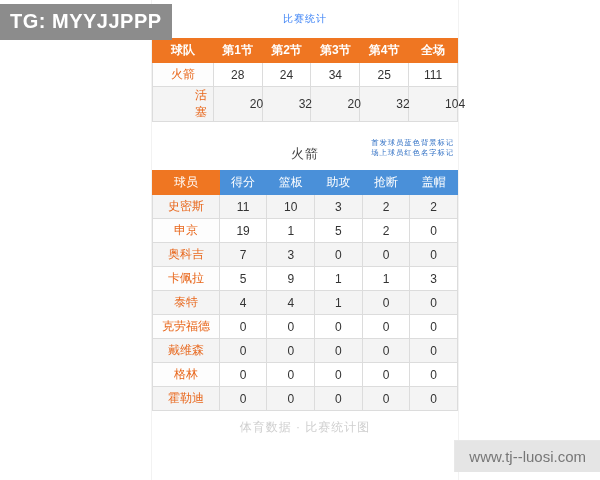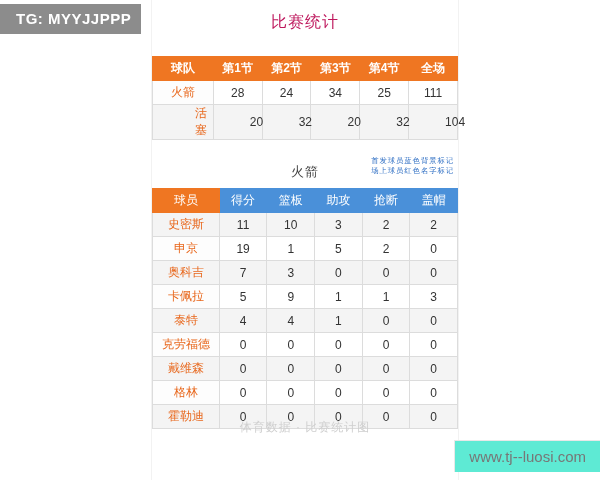--- a/index.html
+++ b/index.html
@@ -15,33 +15,33 @@
     overflow: hidden;
   }
 
   
   .tg-tag {
     position: absolute;
     left: 0;
     top: 4px;
     background: #8c8c8c;
     color: #ffffff;
-    font-size: 15px;
+    font-size: 20px;
     font-weight: bold;
-    padding: 6px 10px 7px 16px;
+    padding: 6px 10px 7px 10px;
     letter-spacing: 0.5px;
     z-index: 30;
   }
 
   
   .site-tag {
     position: absolute;
     right: 0;
     bottom: 8px;
-    background: #5eead4;
+    background: #e5e5e5;
     color: #777777;
     font-size: 15px;
     padding: 7px 14px 7px 14px;
     border-left: 1px solid #e8e8e8;
     border-top: 1px solid #e8e8e8;
     z-index: 30;
   }
 
   
   .content {
@@ -49,23 +49,23 @@
     left: 152px;
     top: 0;
     width: 306px;
     height: 480px;
     background: #ffffff;
     box-shadow: 0 0 0 1px #f2f2f2;
   }
 
   .panel-title {
     text-align: center;
-    font-size: 16px;
-    color: #be185d;
-    padding: 12px 0 23px 0;
+    font-size: 10px;
+    color: #3b82f6;
+    padding: 12px 0 12px 0;
     letter-spacing: 1px;
   }
 
   table {
     border-collapse: collapse;
     width: 100%;
     table-layout: fixed;
   }
   table td, table th {
     border: 1px solid #dcdcdc;

